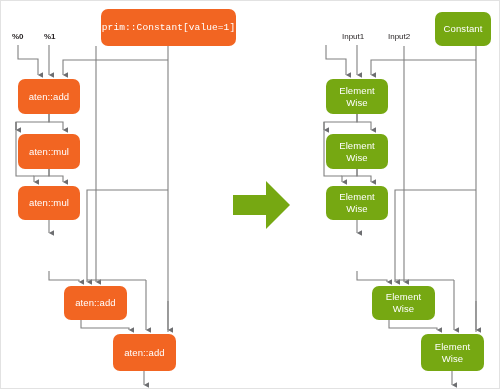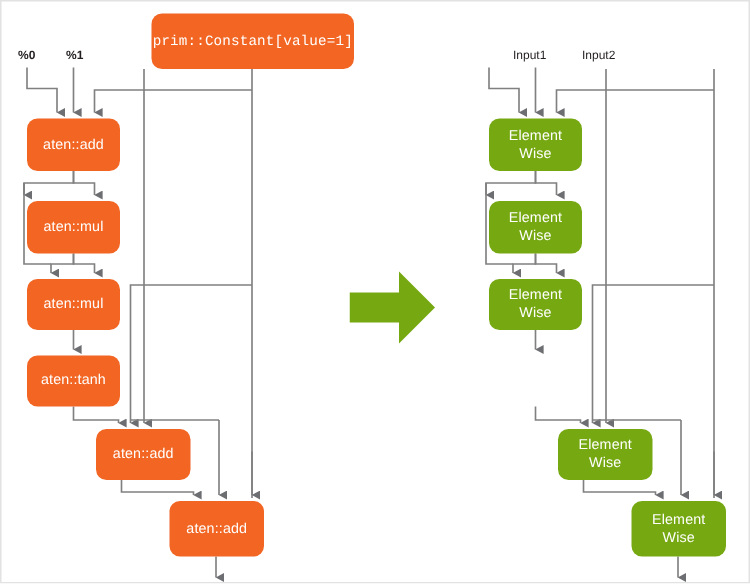--- a/index.html
+++ b/index.html
@@ -141,30 +141,30 @@
     </g>
   </svg>
 
   <div class="io-label" style="left:11px; top:31px;">%0</div>
   <div class="io-label" style="left:43px; top:31px;">%1</div>
 
   <div class="node orange wide" style="left:100px; top:8px; width:135px; height:37px;">prim::Constant[value=1]</div>
   <div class="node orange" style="left:17px; top:78px; width:62px; height:35px;">aten::add</div>
   <div class="node orange" style="left:17px; top:133px; width:62px; height:35px;">aten::mul</div>
   <div class="node orange" style="left:17px; top:185px; width:62px; height:34px;">aten::mul</div>
-  <div class="node orange" style="left:17px; top:236px; width:62px; height:34px;">aten::tanh</div>
   <div class="node orange" style="left:63px; top:285px; width:63px; height:34px;">aten::add</div>
   <div class="node orange" style="left:112px; top:333px; width:63px; height:37px;">aten::add</div>
 
   <svg class="big-arrow" style="left:232px; top:178px; width:58px; height:52px;" viewBox="0 0 58 52" xmlns="http://www.w3.org/2000/svg">
     <path d="M0,16 L33,16 L33,2 L57,26 L33,50 L33,36 L0,36 Z" fill="#76a812"></path>
   </svg>
 
   <div class="io-label plain" style="left:302px; top:31px;">Input1</div>
   <div class="io-label plain" style="left:348px; top:31px;text-align:right;">Input2</div>
 
+  <div class="node green" style="left:434px; top:11px; width:56px; height:34px;">Constant</div>
   <div class="node green" style="left:325px; top:78px; width:62px; height:35px;">Element Wise</div>
   <div class="node green" style="left:325px; top:133px; width:62px; height:35px;">Element Wise</div>
   <div class="node green" style="left:325px; top:185px; width:62px; height:34px;">Element Wise</div>
   <div class="node green" style="left:371px; top:285px; width:63px; height:34px;">Element Wise</div>
   <div class="node green" style="left:420px; top:333px; width:63px; height:37px;">Element Wise</div>
 
 </div>
 
 </body></html>

